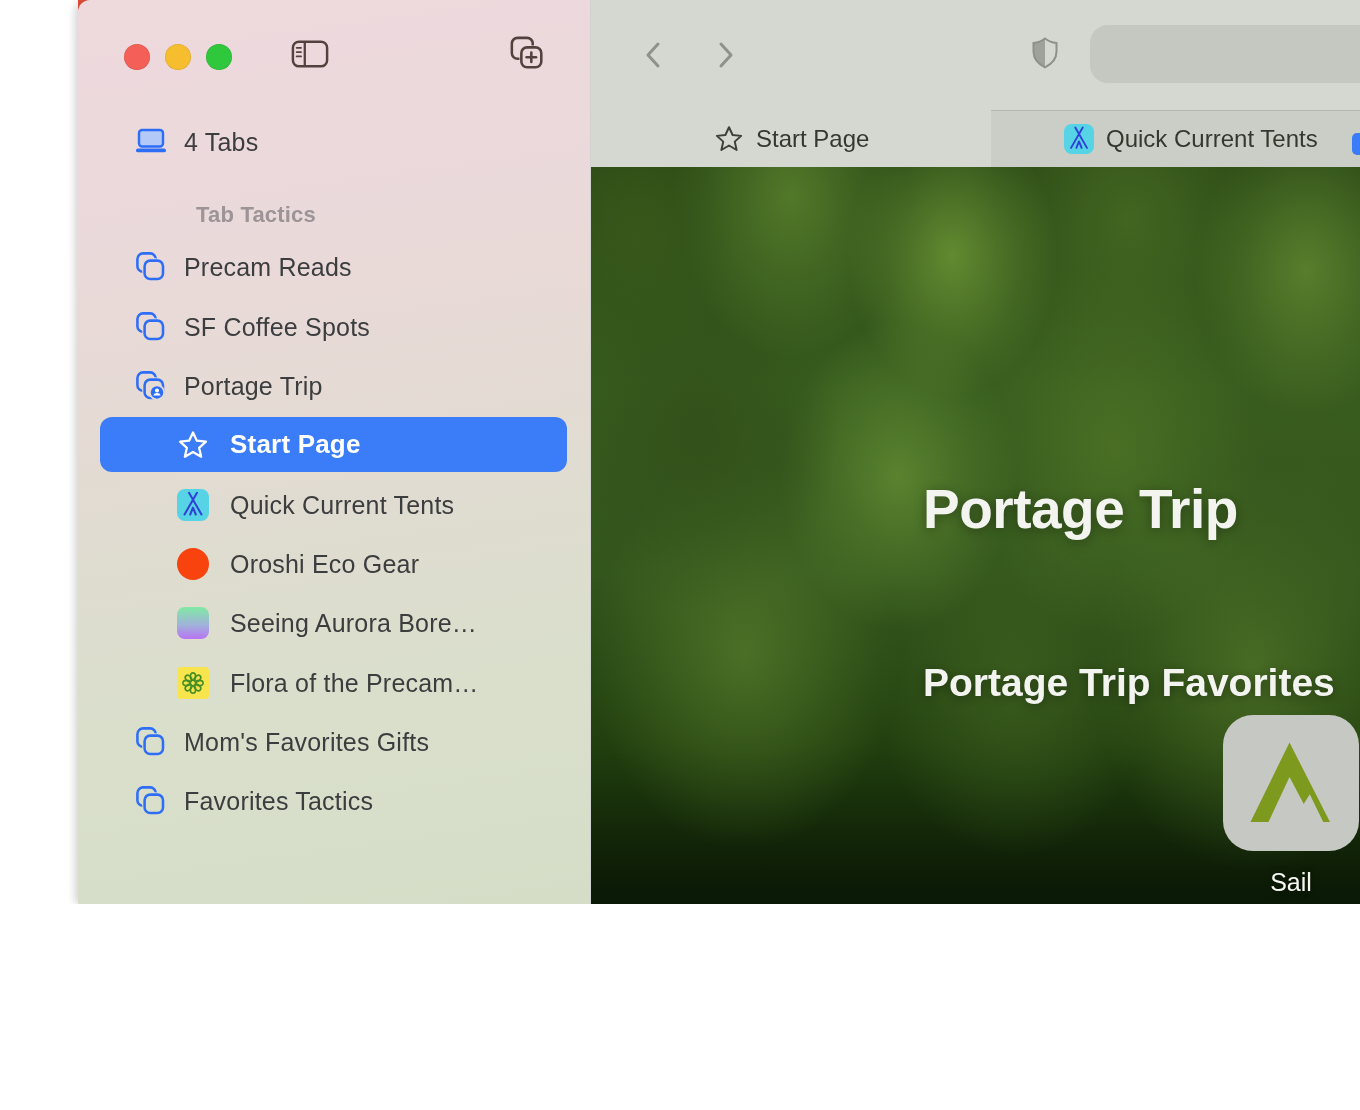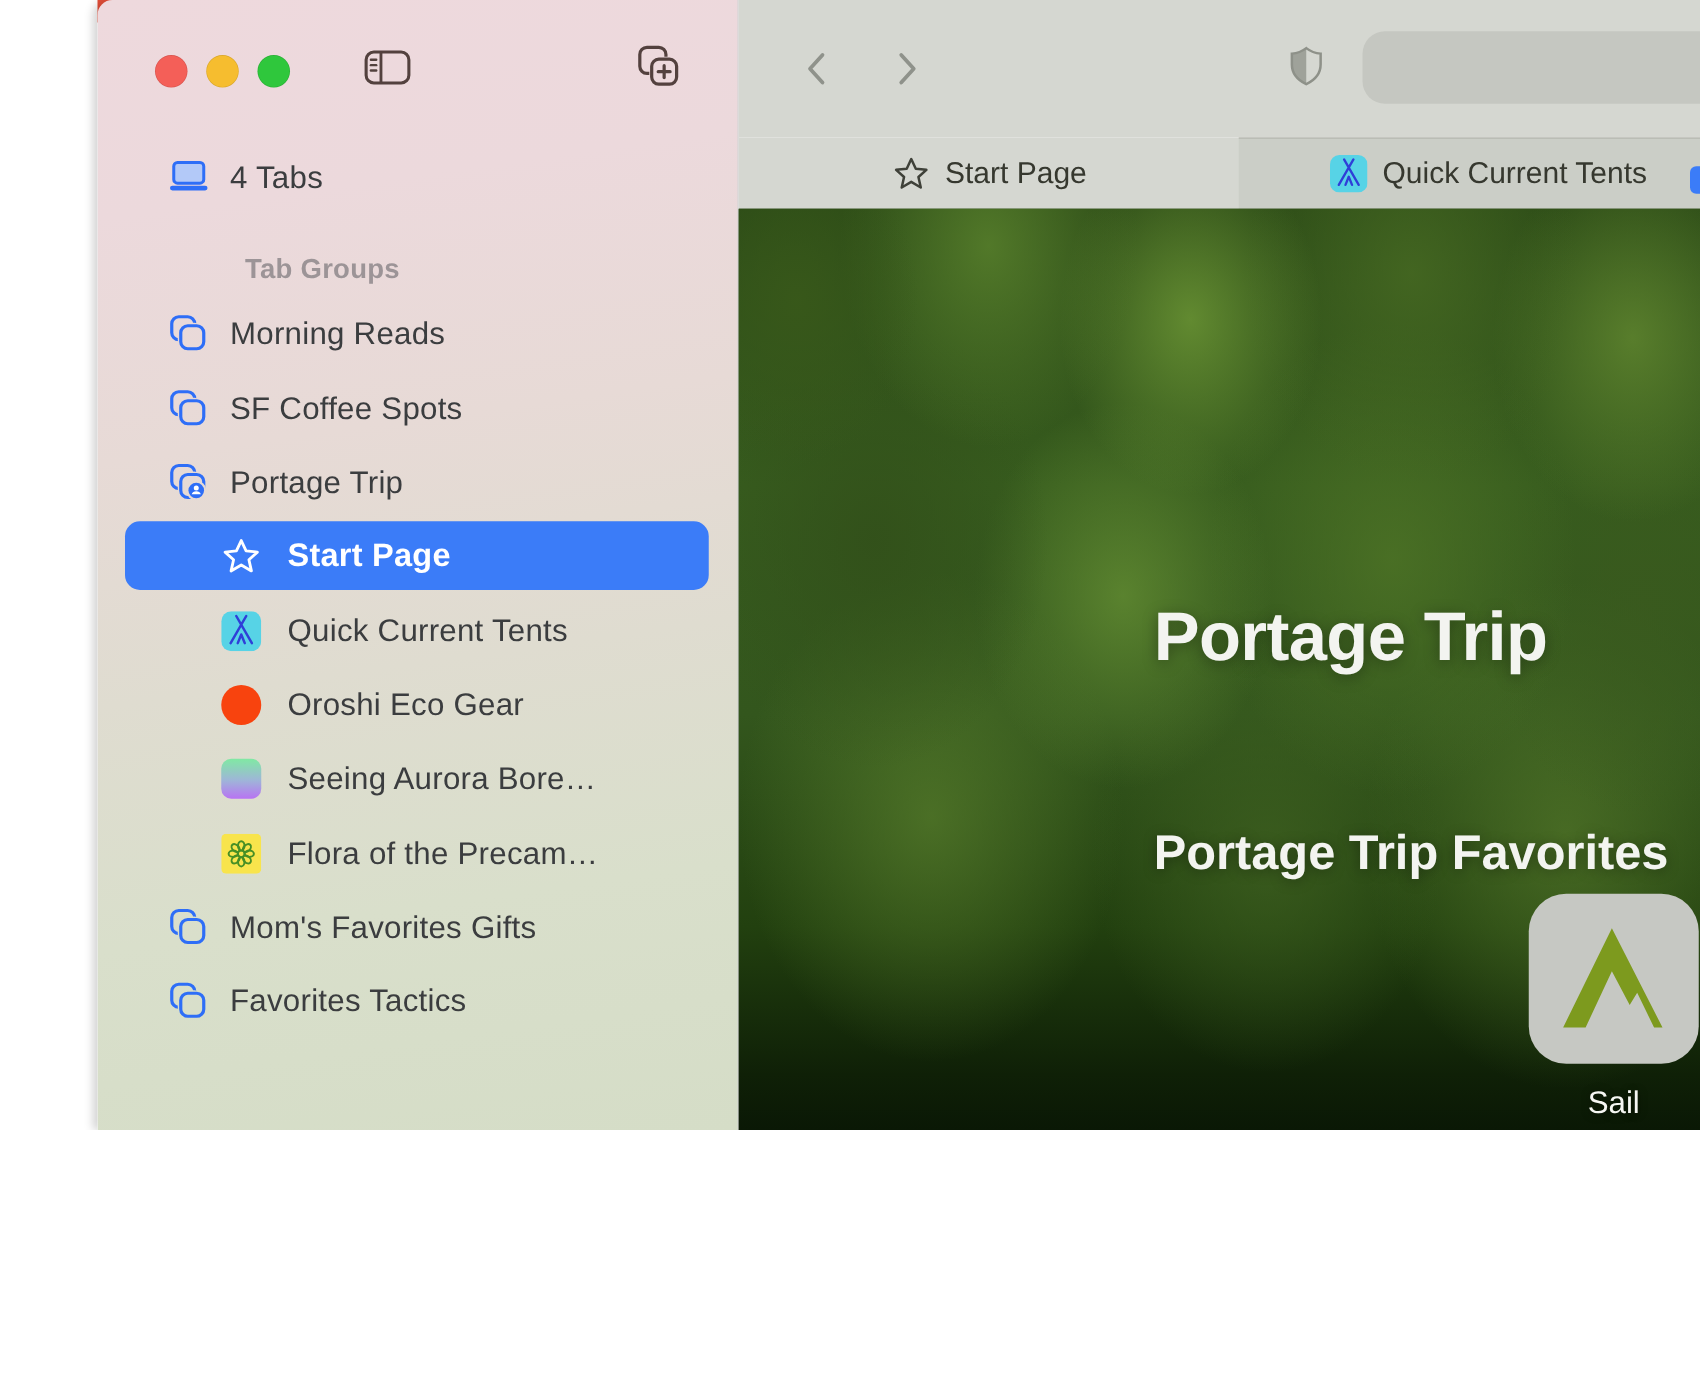--- a/index.html
+++ b/index.html
@@ -153,30 +153,30 @@
       <div class="row indent1" style="top:122px;">
         <span class="ic">
           <svg width="34" height="30" viewBox="0 0 34 30">
             <rect x="5" y="3" width="24" height="16.5" rx="3" fill="#b3c9f8" stroke="#2e6ef7" stroke-width="2.4"></rect>
             <rect x="2" y="21.5" width="30" height="3.8" rx="1.9" fill="#2e6ef7"></rect>
           </svg>
         </span>
         <span class="lbl">4 Tabs</span>
       </div>
 
-      <div class="sec-hdr">Tab Groups</div>
+      <div class="sec-hdr">Tab Tactics</div>
 
       <div class="row indent1" style="top:247px;">
         <span class="ic">
           <svg width="32" height="32" viewBox="0 0 40 40">
             <rect x="3" y="3" width="23" height="23" rx="7" fill="none" stroke="#2e6ef7" stroke-width="3.2" mask="url(#cutFront)"></rect>
             <rect x="12" y="12" width="23" height="23" rx="7" fill="none" stroke="#2e6ef7" stroke-width="3.2"></rect>
           </svg>
         </span>
-        <span class="lbl">Morning Reads</span>
+        <span class="lbl">Precam Reads</span>
       </div>
 
       <div class="row indent1" style="top:307px;">
         <span class="ic">
           <svg width="32" height="32" viewBox="0 0 40 40">
             <rect x="3" y="3" width="23" height="23" rx="7" fill="none" stroke="#2e6ef7" stroke-width="3.2" mask="url(#cutFront)"></rect>
             <rect x="12" y="12" width="23" height="23" rx="7" fill="none" stroke="#2e6ef7" stroke-width="3.2"></rect>
           </svg>
         </span>
         <span class="lbl">SF Coffee Spots</span>

